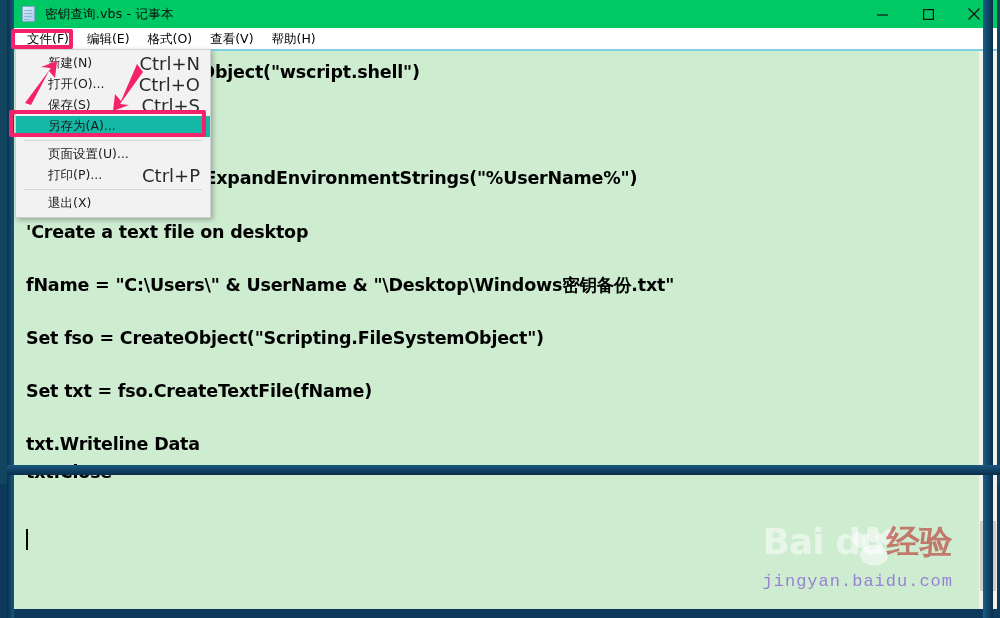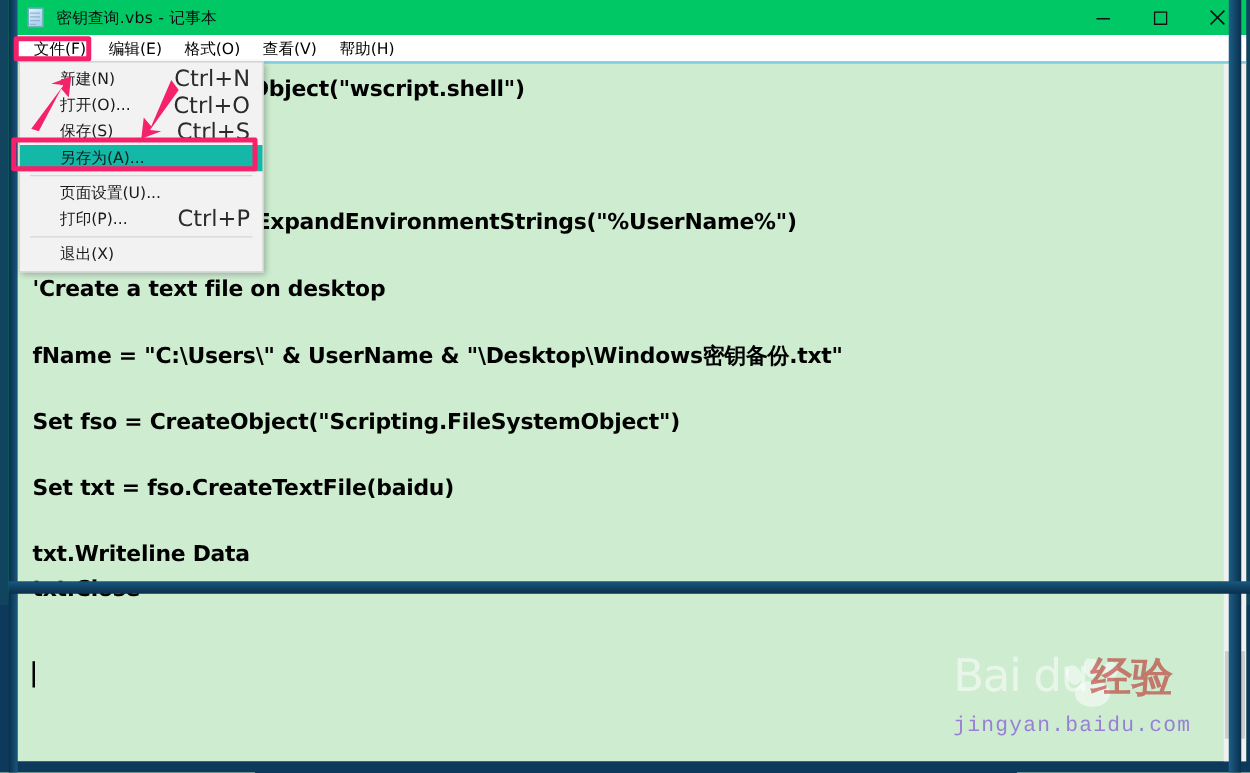--- a/index.html
+++ b/index.html
@@ -140,21 +140,21 @@
   
   .arrow { position:absolute; z-index: 36; }
 
   
   #watermark {
     position:absolute; right: 44px; bottom: 18px;
     text-align: left; opacity: .55; pointer-events:none; z-index: 5;
   }
   #wm-main { display:flex; align-items:flex-end; }
   #wm-bai {
-    font-family: "DejaVu Sans", sans-serif; font-weight: normal;
+    font-family: "DejaVu Sans", sans-serif; font-weight: bold;
     font-size: 36px; color: #ffffff; line-height: 36px;
     letter-spacing: -1px;
   }
   #wm-jy {
     font-family: "DejaVu Sans", sans-serif; font-weight: bold;
     font-size: 33px; color: #b91c1c; line-height: 36px; margin-left: 2px;
   }
   #wm-url {
     font-family: Liberation Mono, monospace;
     font-size: 17px; color: #6d28d9; margin-top: 12px; letter-spacing: 1px;
@@ -205,21 +205,21 @@
   </div>
 
   <div id="editor">
     <div id="editor-inner">
       <div class="code-line">Set shell = CreateObject("wscript.shell")</div>
       <div class="code-line">'Get UserName</div>
       <div class="code-line">UserName = shell.ExpandEnvironmentStrings("%UserName%")</div>
       <div class="code-line">'Create a text file on desktop</div>
       <div class="code-line">fName = "C:\Users\" &amp; UserName &amp; "\Desktop\Windows密钥备份.txt"</div>
       <div class="code-line">Set fso = CreateObject("Scripting.FileSystemObject")</div>
-      <div class="code-line">Set txt = fso.CreateTextFile(baidu)</div>
+      <div class="code-line">Set txt = fso.CreateTextFile(fName)</div>
       <div class="code-line" style="height:28px">txt.Writeline Data</div>
       <div class="code-line" style="height:25px">txt.Close</div>
     </div>
     <div id="caret"></div>
 
     <div id="watermark">
       <div id="wm-main">
         <span id="wm-bai">Bai du</span>
         <span id="wm-jy">经验</span>
       </div>

